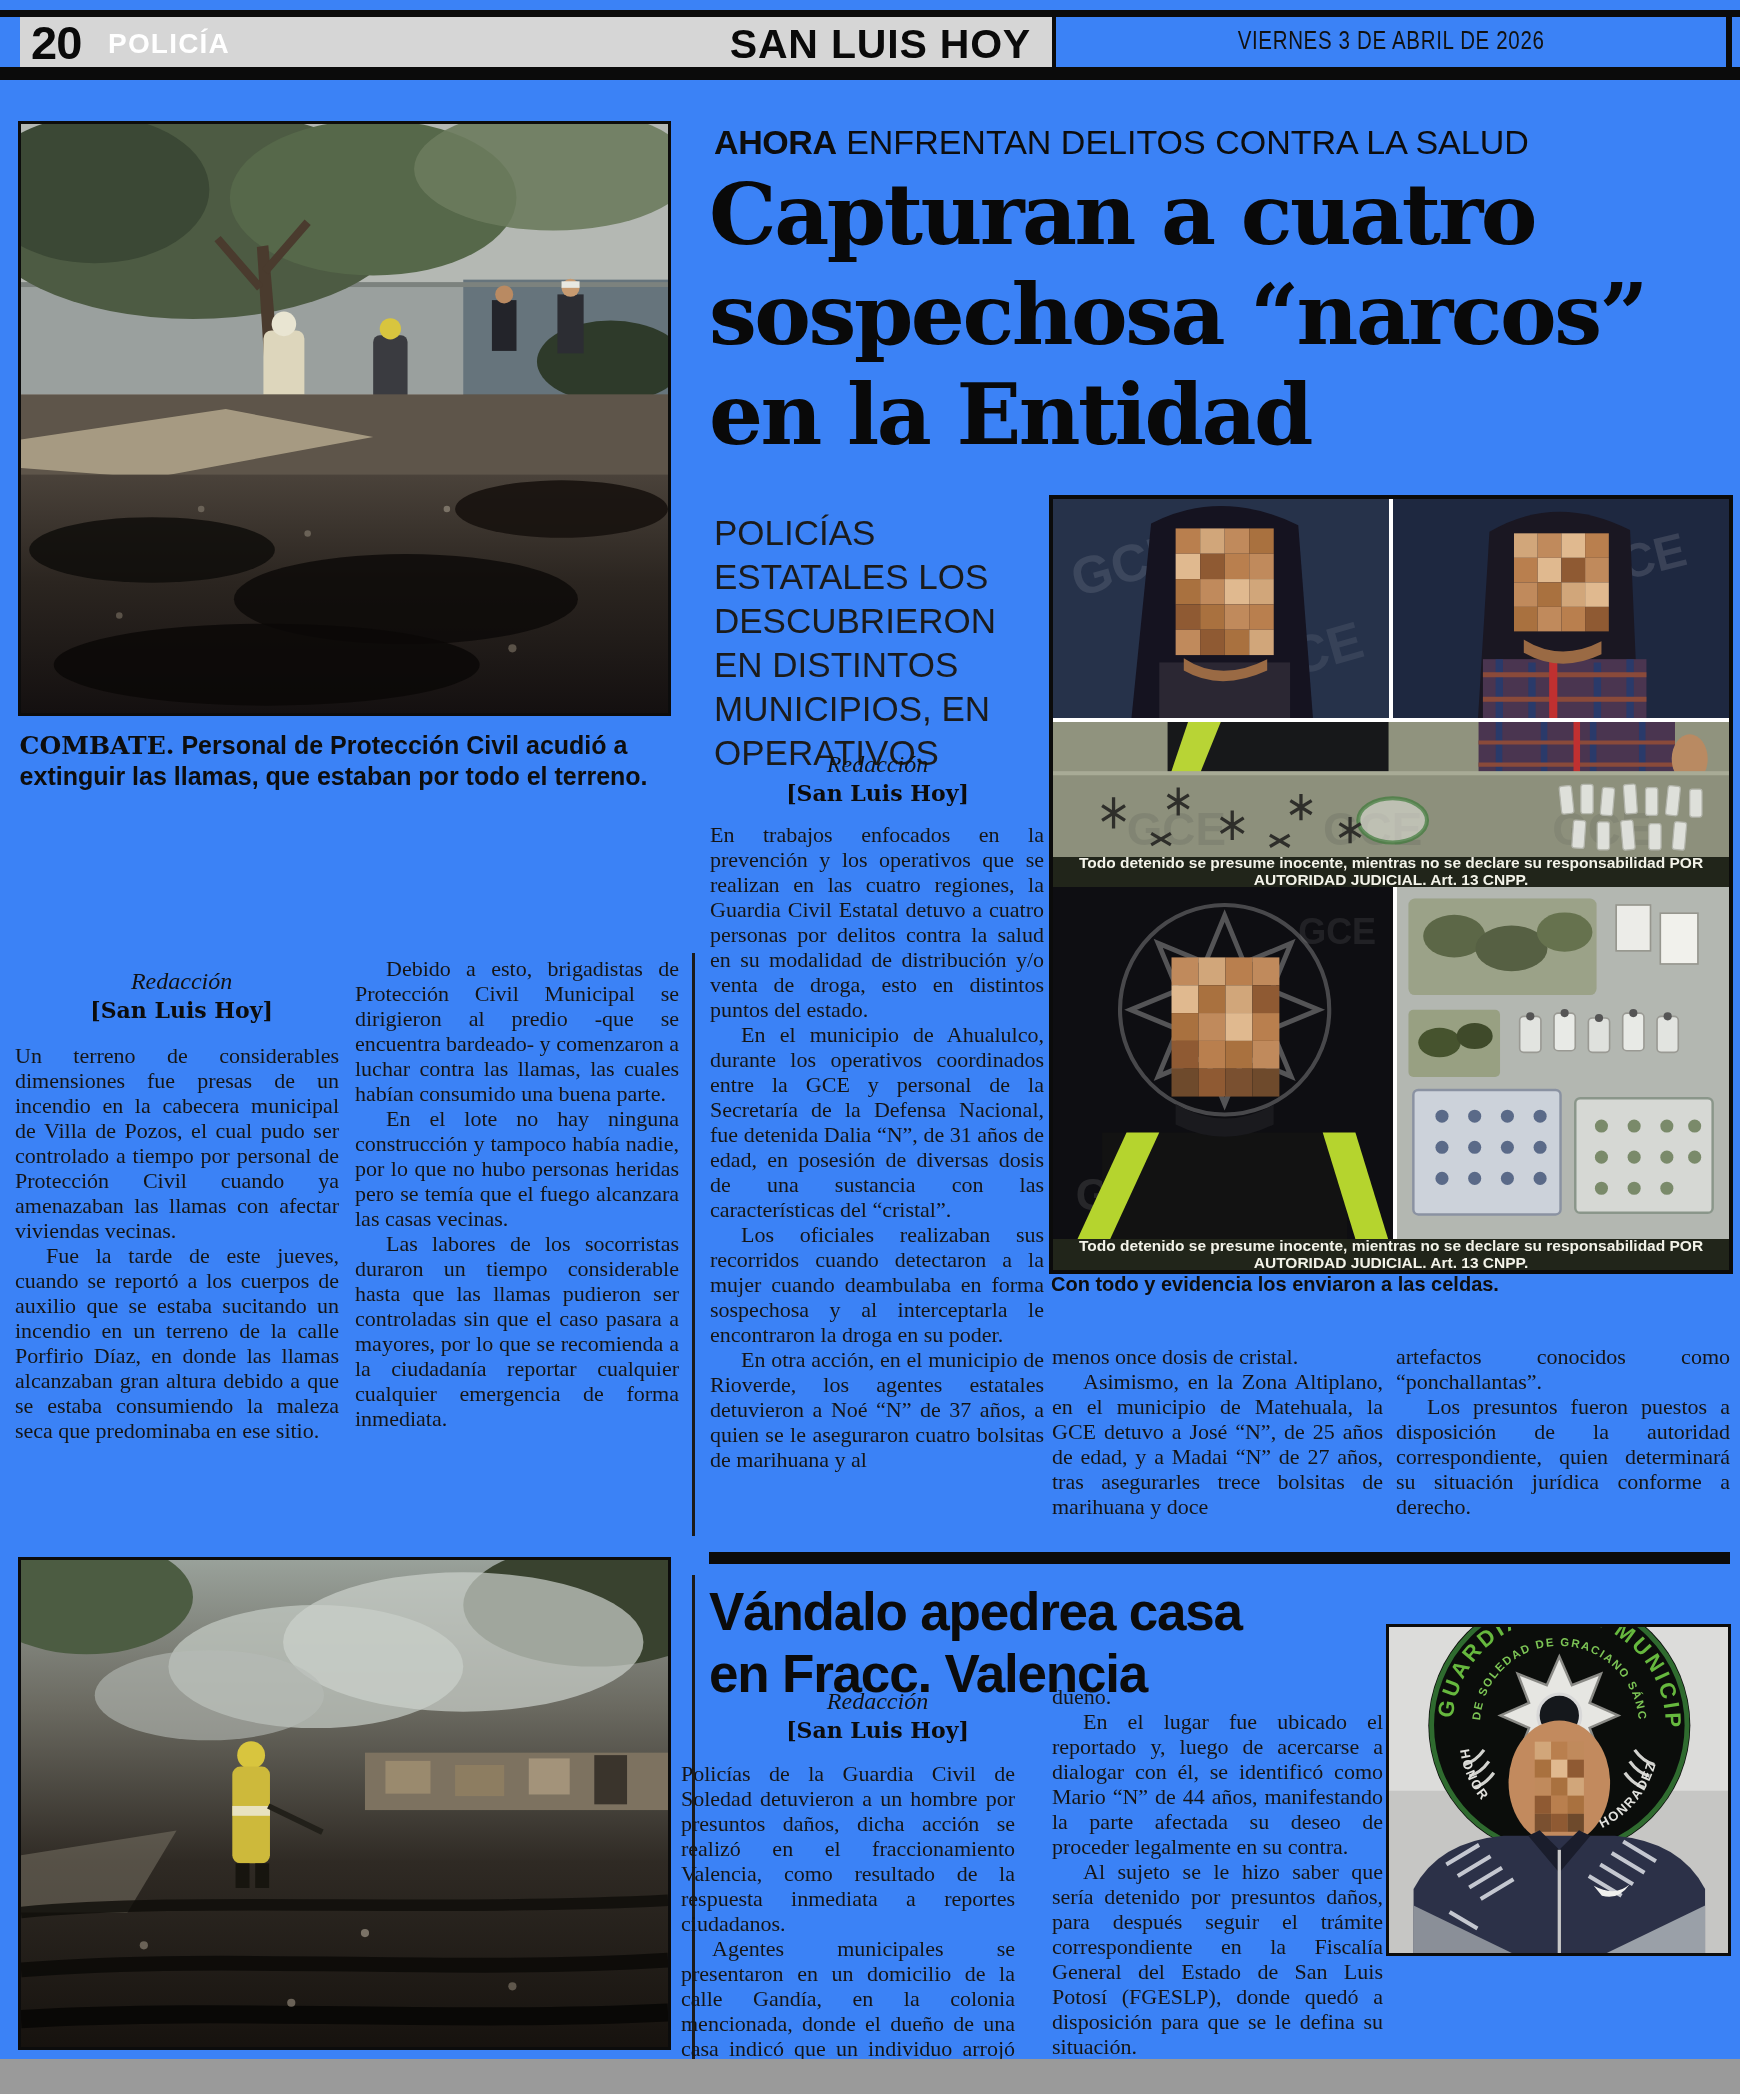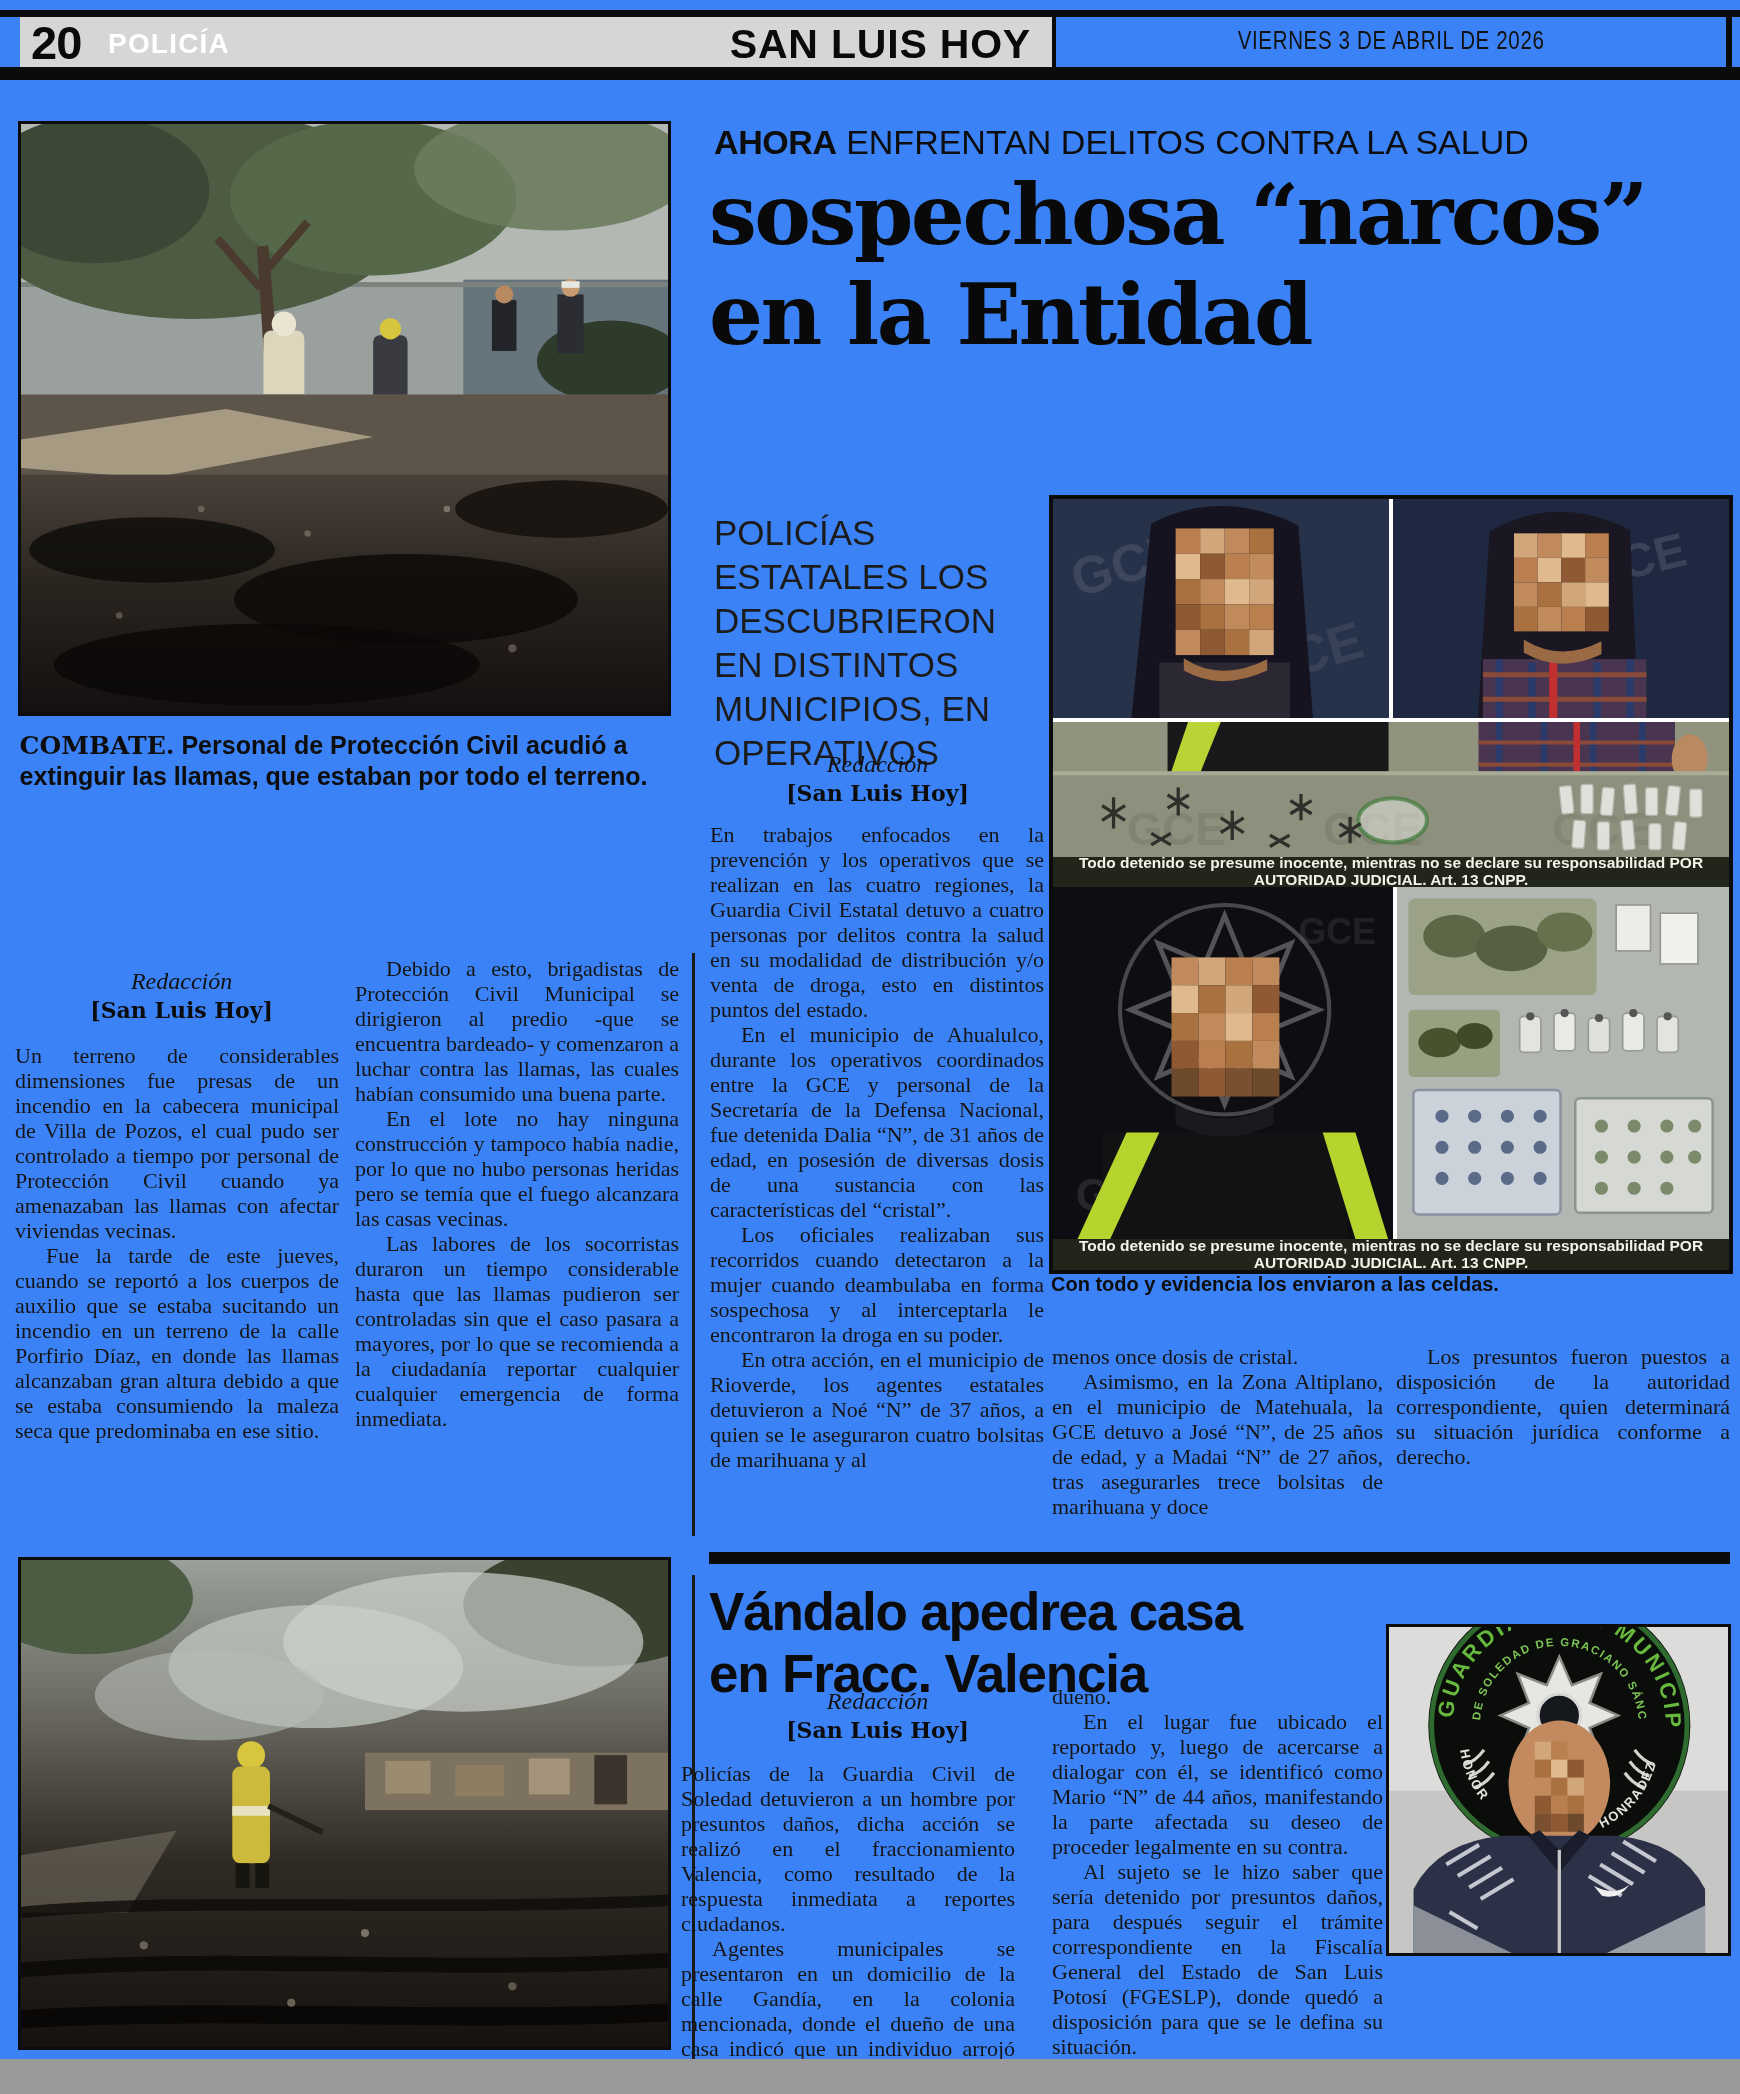--- a/index.html
+++ b/index.html
@@ -151,20 +151,21 @@
   <div class="abs caption" style="left:19.6px;top:2056px;width:648px;font-size:27px;">No se registraron tragedias humanas.</div>
 
   <div class="vrule" style="left:692px;top:953px;height:583px;"></div>
   <div class="vrule" style="left:692px;top:1575px;height:507px;"></div>
 
   <div class="abs kicker" style="left:714px;top:123px;">
     <span class="kb">AHORA</span>
     <span>ENFRENTAN DELITOS CONTRA LA SALUD</span>
   </div>
   <div class="abs slab-headline" style="left:709px;top:164px;font-size:85px;line-height:100px;">
+    <div>Capturan a cuatro</div>
     <div>sospechosa “narcos”</div>
     <div>en la Entidad</div>
   </div>
   <div class="abs deck" style="left:714px;top:511px;width:329px;">POLICÍAS ESTATALES LOS DESCUBRIERON EN DISTINTOS MUNICIPIOS, EN OPERATIVOS</div>
   <div class="abs byline" style="left:714px;top:750px;width:327px;">
     <div class="auth">Redacción</div>
     <div class="paper">[San Luis Hoy]</div>
   </div>
   <div class="abs body-serif" style="left:710px;top:822px;width:334px;height:718px;">
     <p class="ni">En trabajos enfocados en la prevención y los operativos que se realizan en las cuatro regiones, la Guardia Civil Estatal detuvo a cuatro personas por delitos contra la salud en su modalidad de distribución y/o venta de droga, esto en distintos puntos del estado.</p>
@@ -372,20 +373,21 @@
     </div>
     <div class="banner" style="left:0;top:740px;width:676px;height:31px;">Todo detenido se presume inocente, mientras no se declare su responsabilidad POR AUTORIDAD JUDICIAL. Art. 13 CNPP.</div>
   </div>
   <div class="abs caption" style="left:1051px;top:1269px;width:684px;font-size:20px;">Con todo y evidencia los enviaron a las celdas.</div>
 
   <div class="abs body-serif" style="left:1052px;top:1344px;width:331px;height:195px;">
     <p class="ni">menos once dosis de cristal.</p>
     <p>Asimismo, en la Zona Altiplano, en el municipio de Matehuala, la GCE detuvo a José “N”, de 25 años de edad, y a Madai “N” de 27 años, tras asegurarles trece bolsitas de marihuana y doce</p>
   </div>
   <div class="abs body-serif" style="left:1396px;top:1344px;width:334px;height:195px;">
+    <p class="ni">artefactos conocidos como “ponchallantas”.</p>
     <p>Los presuntos fueron puestos a disposición de la autoridad correspondiente, quien determinará su situación jurídica conforme a derecho.</p>
   </div>
 
   <div class="hbar" style="left:709px;top:1552px;width:1021px;height:12.3px;"></div>
 
   <div class="abs headline-sans" style="left:709px;top:1581px;font-size:53px;line-height:62px;">
     <div>Vándalo apedrea casa</div>
     <div>en Fracc. Valencia</div>
   </div>
   <div class="abs byline" style="left:714px;top:1687px;width:327px;">

